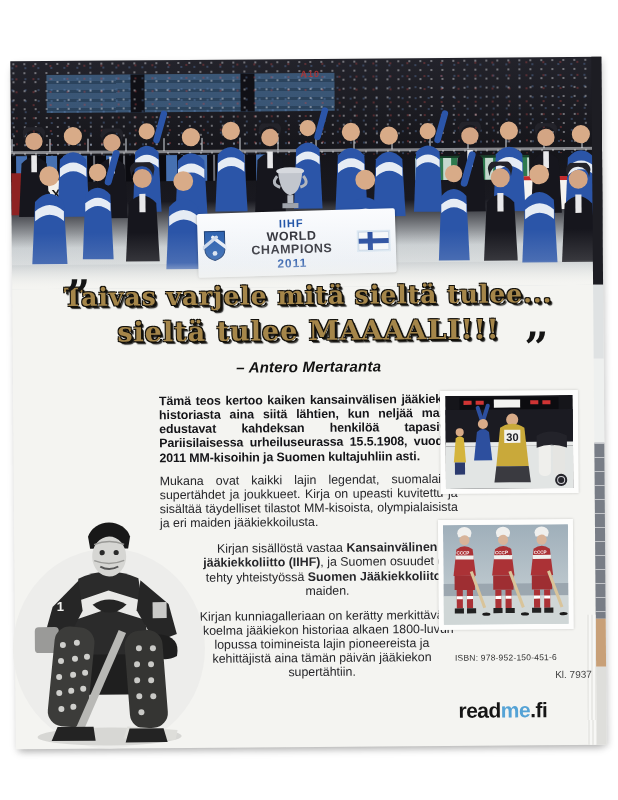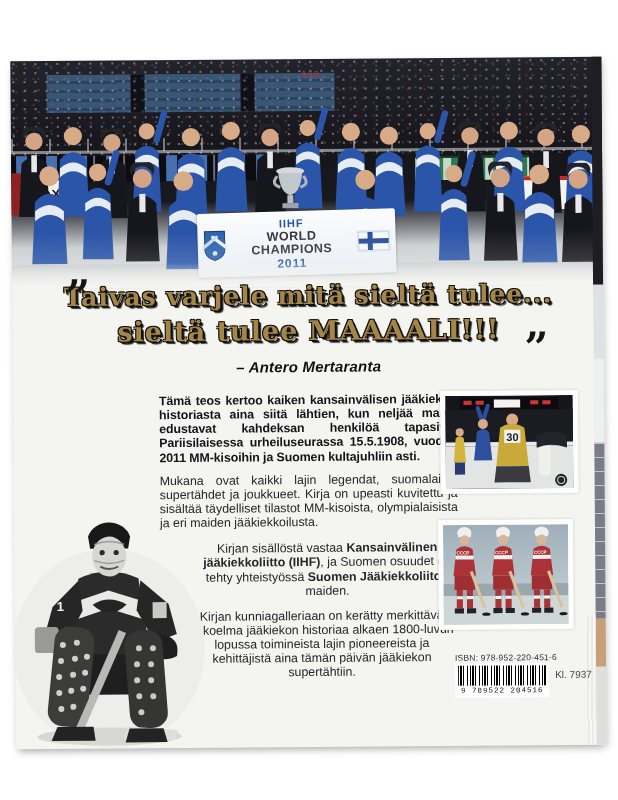--- a/index.html
+++ b/index.html
@@ -378,21 +378,18 @@
           <rect x="7" y="76" width="9" height="5" fill="#222"></rect>
             <rect x="19" y="76" width="9" height="5" fill="#222"></rect>
           <rect x="22" y="40" width="3" height="38" fill="#d9c49a" transform="rotate(-20 23 40)"></rect>
           <ellipse cx="38" cy="82" rx="4" ry="1.6" fill="#1b1b1b"></ellipse>
         </g>
         <use href="#cccp1" x="38" y="0"></use>
         <use href="#cccp1" x="76" y="0"></use>
       </svg>
     </div>
 
-    <div class="isbn">ISBN: 978-952-220-451-6</div>
-    <div class="barcode-box">
-      <div class="bars"></div>
-      <div class="bar-digits">9 789522 204516</div>
-    </div>
+    <div class="isbn">ISBN: 978-952-150-451-6</div>
     <div class="kl">Kl. 7937</div>
+    <div class="readme"><span>read</span><span class="blue">me</span><span>.fi</span></div>
 
   </div>
 </div>
 
 </body></html>

